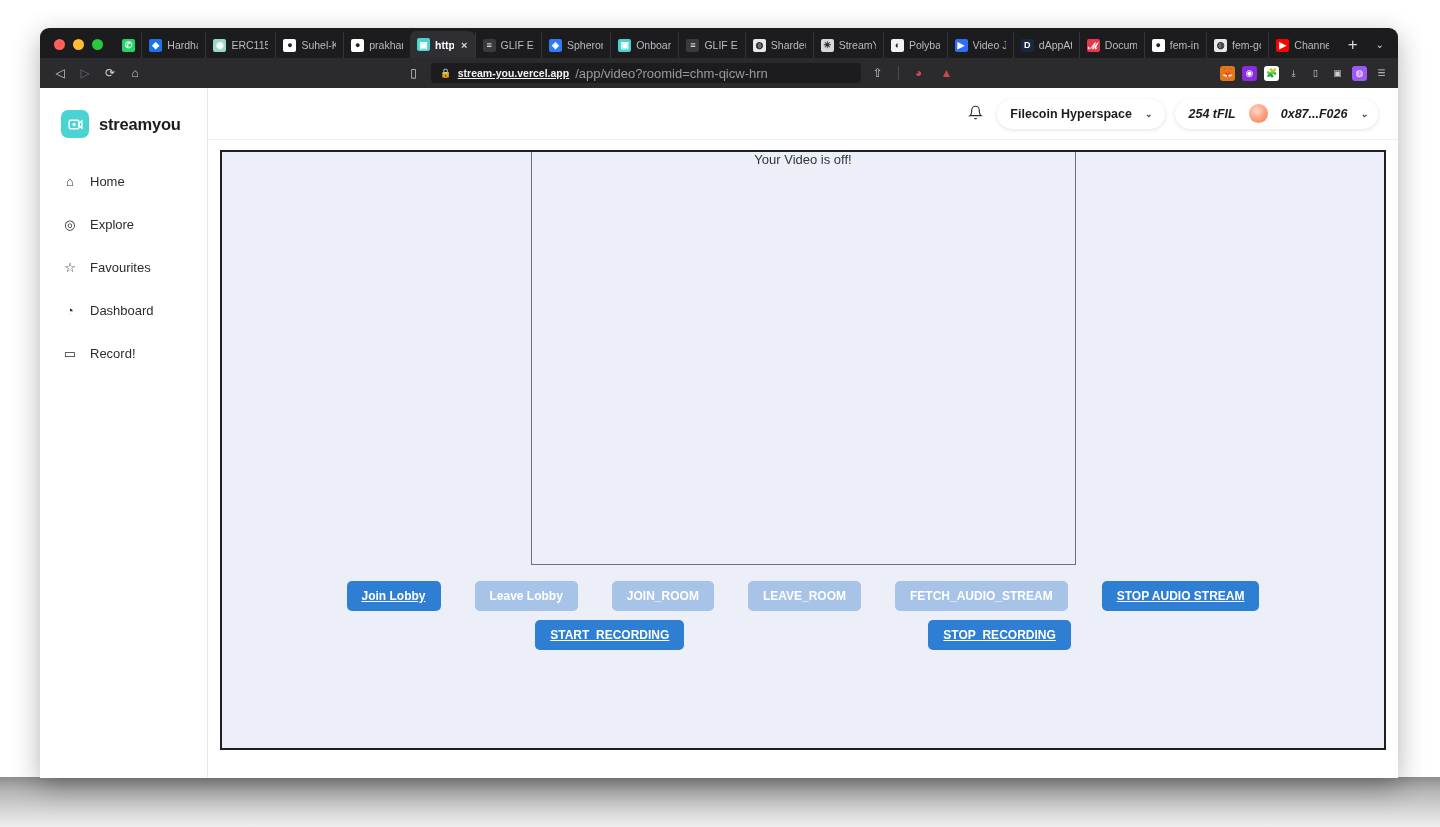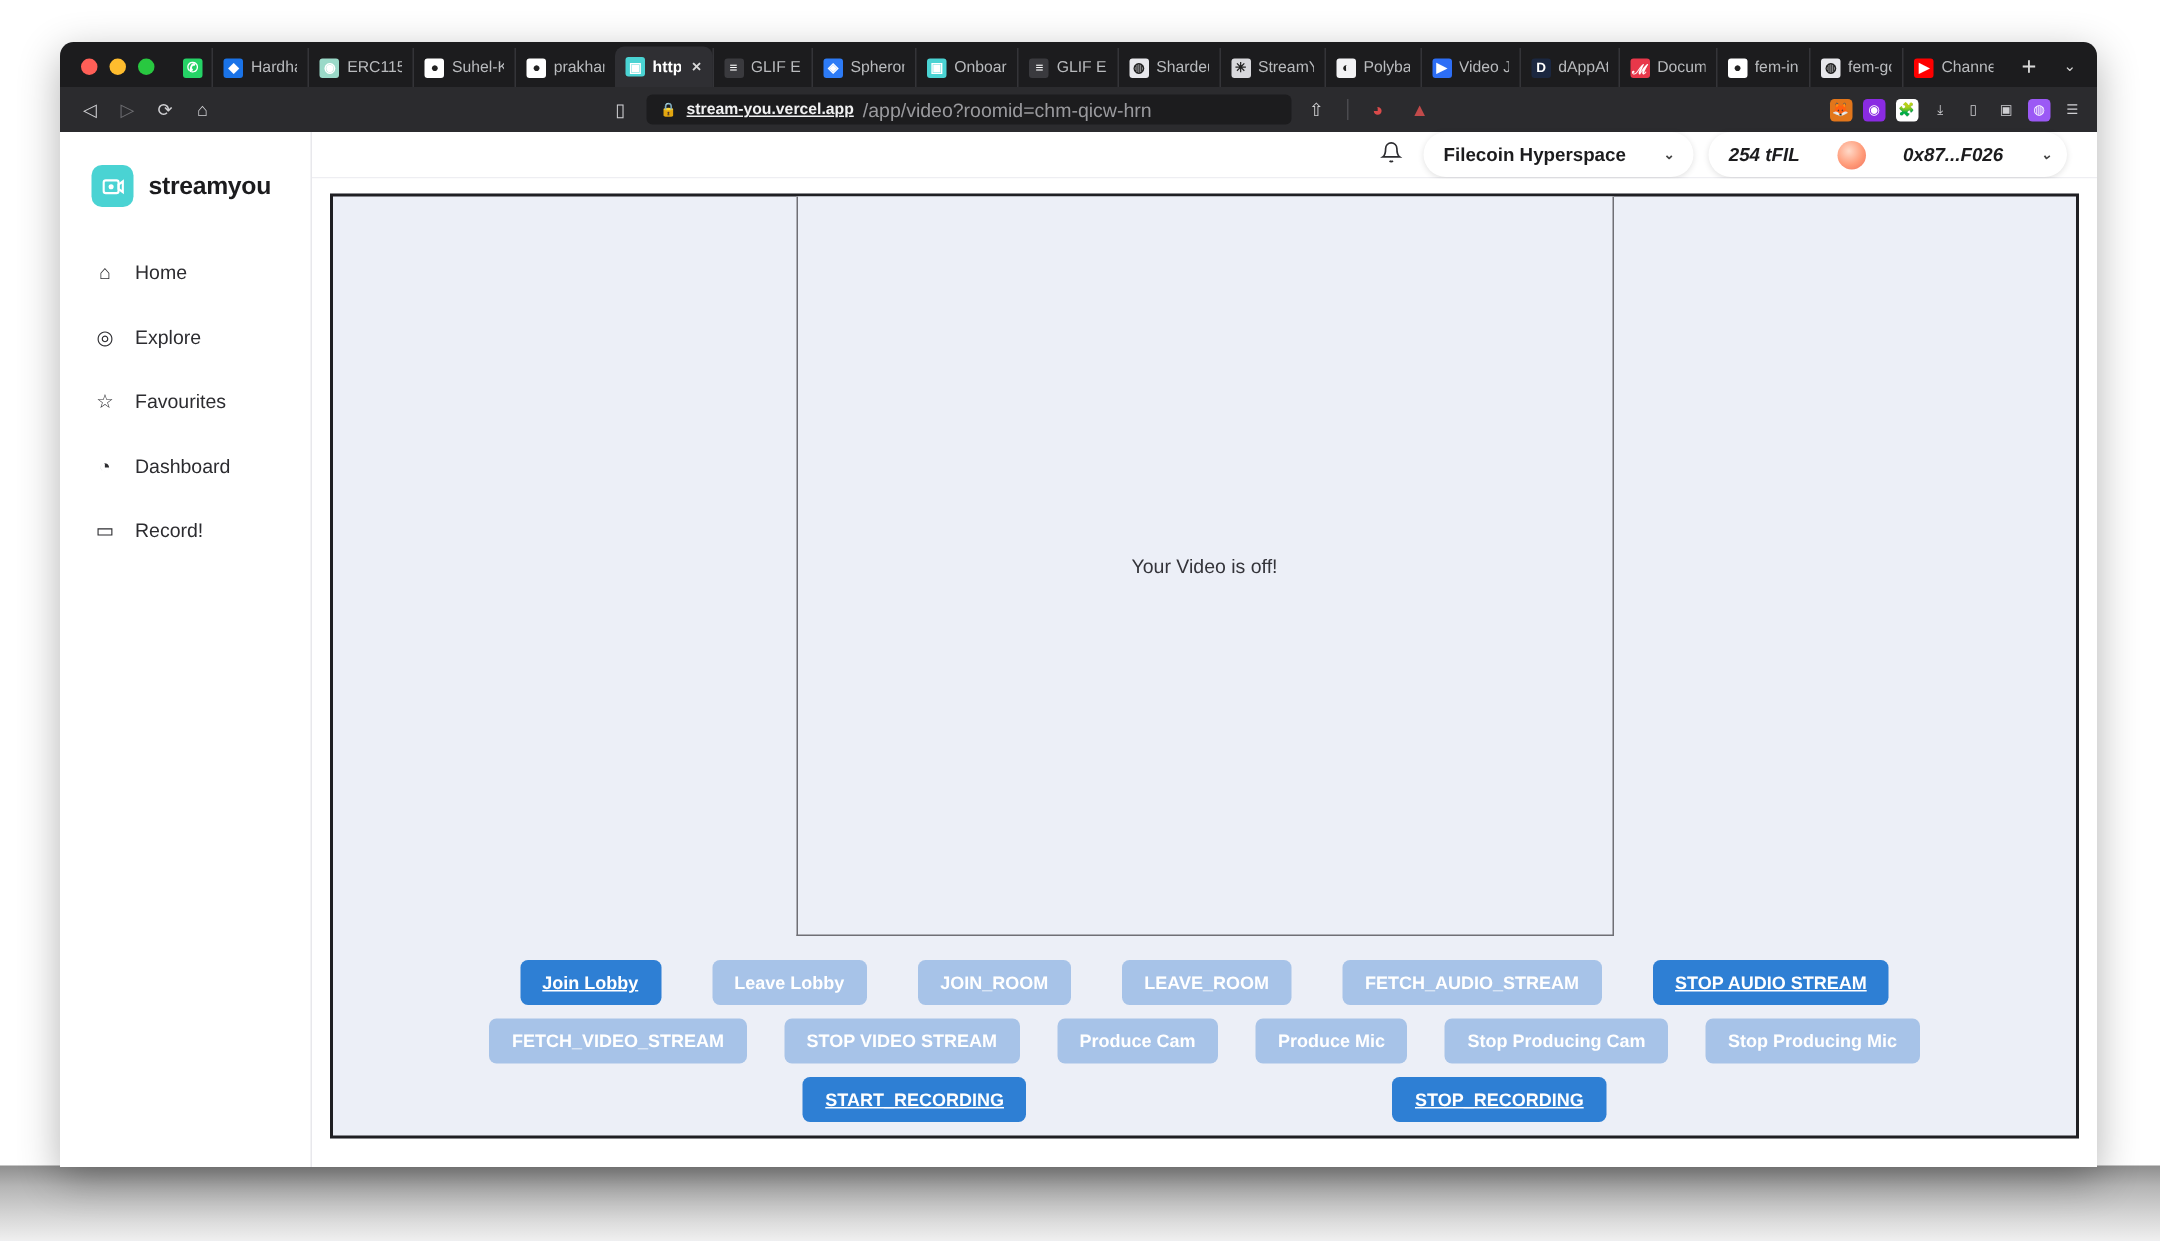--- a/index.html
+++ b/index.html
@@ -178,21 +178,21 @@
     gap: 10px;
     padding: 0 20px 0 0;
     background: #fff;
     border-bottom: 1px solid #eeeef2;
   }
   .bell { color: #2c2c30; font-size: 14px; margin-right: 4px; }
   .pill {
     background: #ffffff;
     border-radius: 20px;
     height: 30px;
-    display: flex; align-items: center; gap: 25px;
+    display: flex; align-items: center; gap: 13px;
     padding: 0 13px;
     font-size: 12.5px; font-weight: bold; color: #1c1c1e;
     box-shadow: 0 1px 4px rgba(0,0,0,0.12);
   }
   .pill .caret { font-size: 9px; color: #444; }
   .pill.wallet { padding-right: 10px; font-style: italic; }
   .avatar-chip {
     width: 19px; height: 19px; border-radius: 50%;
     background: radial-gradient(circle at 40% 35%, #ffd9c8 0%, #ff9c7a 55%, #f0705a 100%);
     display: flex; align-items: center; justify-content: center;
@@ -208,25 +208,25 @@
   }
   .stage {
     flex: 1;
     background: #eceff7;
     border: 2px solid #1f1f23;
     display: flex; flex-direction: column;
     align-items: center;
     position: relative;
   }
   .videobox {
-    width: 545px; height: 493px;
+    width: 545px; height: 413px;
     border: 1px solid #6f6f75;
     border-top: none;
     background: #eceff7;
-    display: flex; align-items: center; justify-content: center;
+    display: flex; justify-content: center;
     font-size: 13px; color: #34343a;
     margin-top: 0;
   }
   .btnrows { padding-top: 16px; width: 100%; }
   .btnrow {
     display: flex; justify-content: center; align-items: center;
     margin-bottom: 9px;
   }
   .btnrow.r1 { gap: 34px; }
   .btnrow.r2 { gap: 25px; }
@@ -435,28 +435,20 @@
           </div>
           <div class="btnrows">
             <div class="btnrow r1" id="row1">
                 <button class="btn primary">Join Lobby</button>
                 <button class="btn muted">Leave Lobby</button>
                 <button class="btn muted">JOIN_ROOM</button>
                 <button class="btn muted">LEAVE_ROOM</button>
                 <button class="btn muted">FETCH_AUDIO_STREAM</button>
                 <button class="btn primary">STOP AUDIO STREAM</button>
               </div>
-            <div class="btnrow r2" id="row2">
-                <button class="btn muted">FETCH_VIDEO_STREAM</button>
-                <button class="btn muted">STOP VIDEO STREAM</button>
-                <button class="btn muted">Produce Cam</button>
-                <button class="btn muted">Produce Mic</button>
-                <button class="btn muted">Stop Producing Cam</button>
-                <button class="btn muted">Stop Producing Mic</button>
-              </div>
             <div class="btnrow r3" id="row3">
                 <button class="btn primary">START_RECORDING</button>
                 <button class="btn primary">STOP_RECORDING</button>
               </div>
           </div>
         </div>
       </div>
 
     </div>
   </div>

